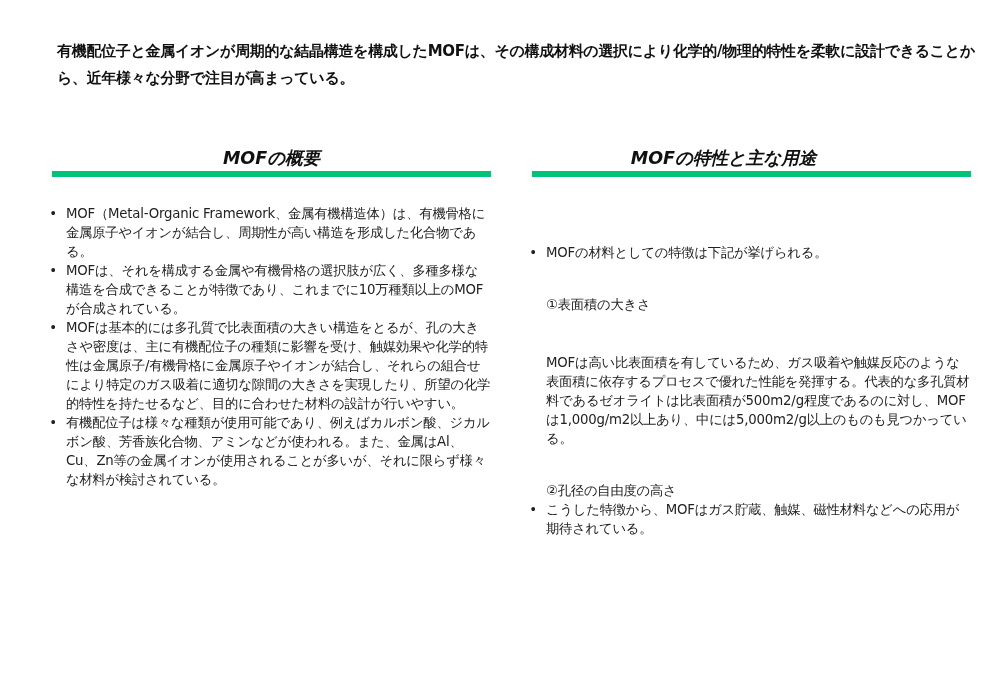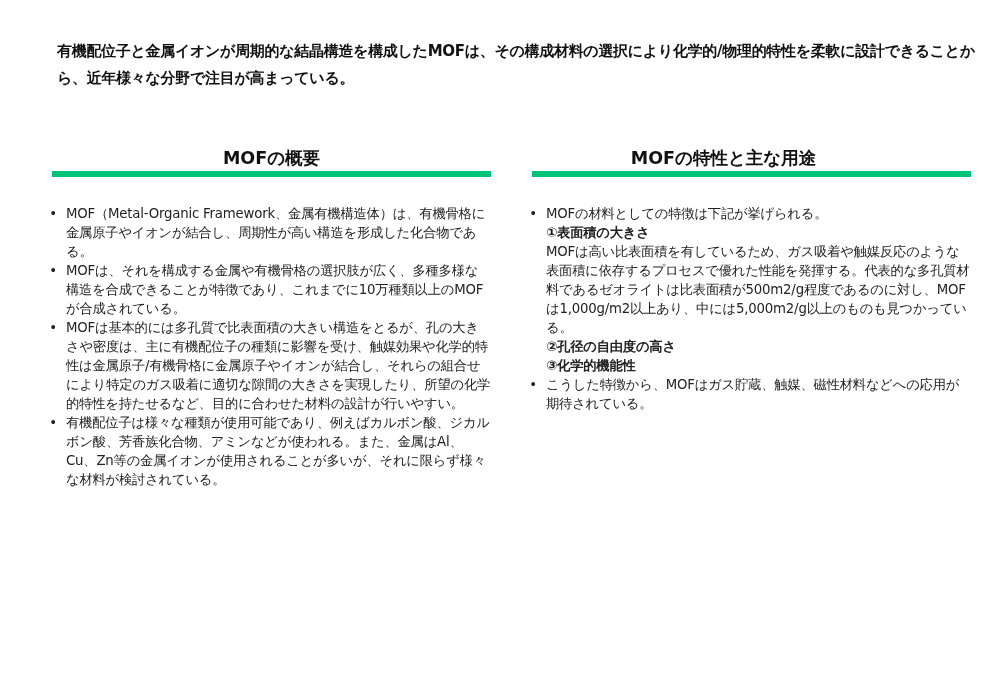--- a/index.html
+++ b/index.html
@@ -28,20 +28,21 @@
       margin-left: 12px;
     }
     .section-title {
       position: absolute;
       top: 147px;
       font-size: 17.5px;
       font-weight: bold;
       text-align: center;
       color: #111;
       line-height: 22px;
+      font-style: italic;
     }
     .section-bar {
       position: absolute;
       top: 171px;
       height: 6px;
       background: #00c47a;
     }
     .col-left-title { left: 52px; width: 439px; }
     .col-right-title { left: 504px; width: 439px; }
     .bar-left { left: 52px; width: 439px; }
@@ -65,24 +66,26 @@
     }
     .bullets li .dot {
       position: absolute;
       left: 0;
       top: 0;
       width: 14px;
       text-align: center;
     }
     .bullets .sub-heading {
       display: block;
-      font-weight: bold;
+      font-weight: normal;
+      margin-top: 33px;
     }
     .bullets .para {
       display: block;
+      margin-top: 39px;
     }
     .footer {
       position: absolute;
       left: 52px;
       top: 668px;
       font-size: 10px;
       color: #222;
       font-family: "Liberation Sans", sans-serif;
       margin-top: 41px;
     }
@@ -121,21 +124,20 @@
   </li>
 </ul>
 
 <ul class="bullets bullets-right">
   <li>
     <span class="dot">•</span>
     <span class="para">MOFの材料としての特徴は下記が挙げられる。</span>
     <span class="sub-heading">①表面積の大きさ</span>
     <span class="para">MOFは高い比表面積を有しているため、ガス吸着や触媒反応のような表面積に依存するプロセスで優れた性能を発揮する。代表的な多孔質材料であるゼオライトは比表面積が500m2/g程度であるのに対し、MOFは1,000g/m2以上あり、中には5,000m2/g以上のものも見つかっている。</span>
     <span class="sub-heading">②孔径の自由度の高さ</span>
-    <span class="sub-heading">③化学的機能性</span>
   </li>
   <li>
     <span class="dot">•</span>
     <span>こうした特徴から、MOFはガス貯蔵、触媒、磁性材料などへの応用が期待されている。</span>
   </li>
 </ul>
 
 <div class="footer">
   <span class="page-num">8</span>
   <span>Linkers Research ©Linkers corporation</span>

